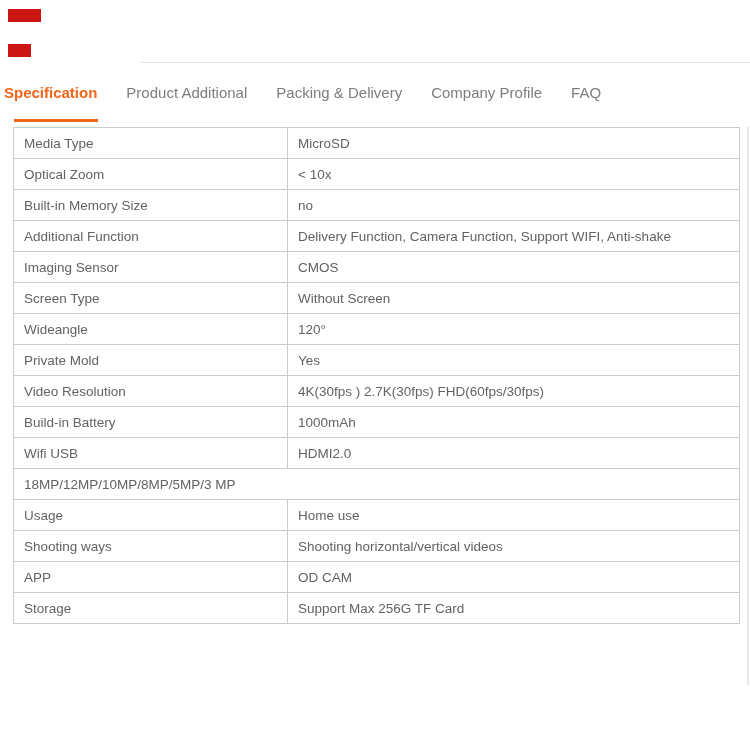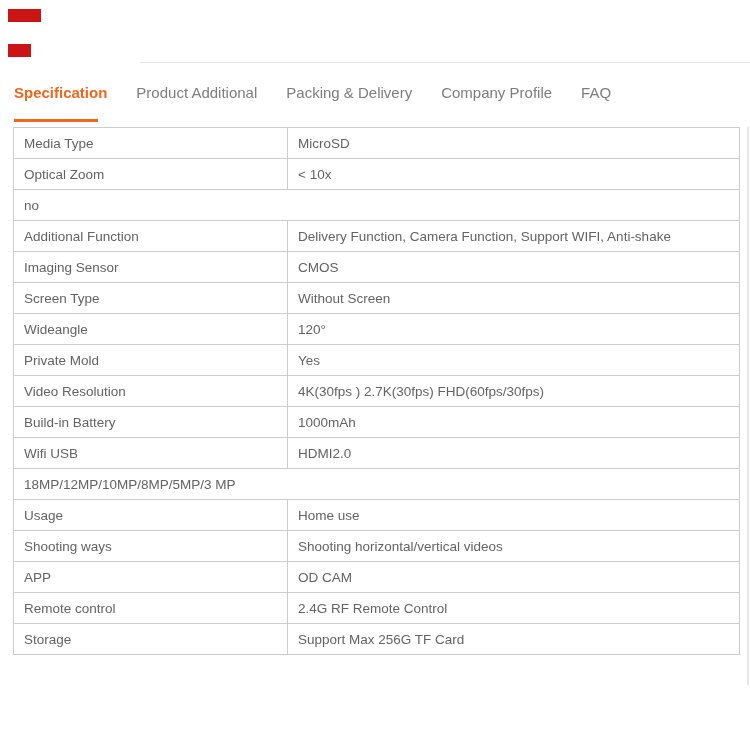--- a/index.html
+++ b/index.html
@@ -29,21 +29,21 @@
   .top-divider {
     position: absolute;
     left: 140px; top: 62px;
     width: 610px; height: 1px;
     background: #e4e4e4;
   }
 
   
   .tabs {
     position: absolute;
-    left: 14px; top: 84px;
+    left: 4px; top: 84px;
     display: flex;
     gap: 29px;
     font-size: 15px;
     color: var(--tab-inactive, #7d7d7d);
     white-space: nowrap;
   }
   .tab { cursor: pointer; line-height: 17px; }
   .tab.active {
     color: var(--accent, #f0671c);
     font-weight: bold;
@@ -121,20 +121,21 @@
   <div class="spec-table">
       <div class="spec-row">
         <div class="spec-label">Media Type</div>
         <div class="spec-value">MicroSD</div>
       </div>
       <div class="spec-row">
         <div class="spec-label">Optical Zoom</div>
         <div class="spec-value">&lt; 10x</div>
       </div>
       <div class="spec-row">
+        <div class="spec-label">Built-in Memory Size</div>
         <div class="spec-value">no</div>
       </div>
       <div class="spec-row">
         <div class="spec-label">Additional Function</div>
         <div class="spec-value">Delivery Function, Camera Function, Support WIFI, Anti-shake</div>
       </div>
       <div class="spec-row">
         <div class="spec-label">Imaging Sensor</div>
         <div class="spec-value">CMOS</div>
       </div>
@@ -171,23 +172,19 @@
       </div>
       <div class="spec-row">
         <div class="spec-label">Shooting ways</div>
         <div class="spec-value">Shooting horizontal/vertical videos</div>
       </div>
       <div class="spec-row">
         <div class="spec-label">APP</div>
         <div class="spec-value">OD CAM</div>
       </div>
       <div class="spec-row">
-        <div class="spec-label">Remote control</div>
-        <div class="spec-value">2.4G RF Remote Control</div>
-      </div>
-      <div class="spec-row">
         <div class="spec-label">Storage</div>
         <div class="spec-value">Support Max 256G TF Card</div>
       </div>
     </div>
 
   <div class="right-edge"></div>
 </div>
 
 </body></html>

